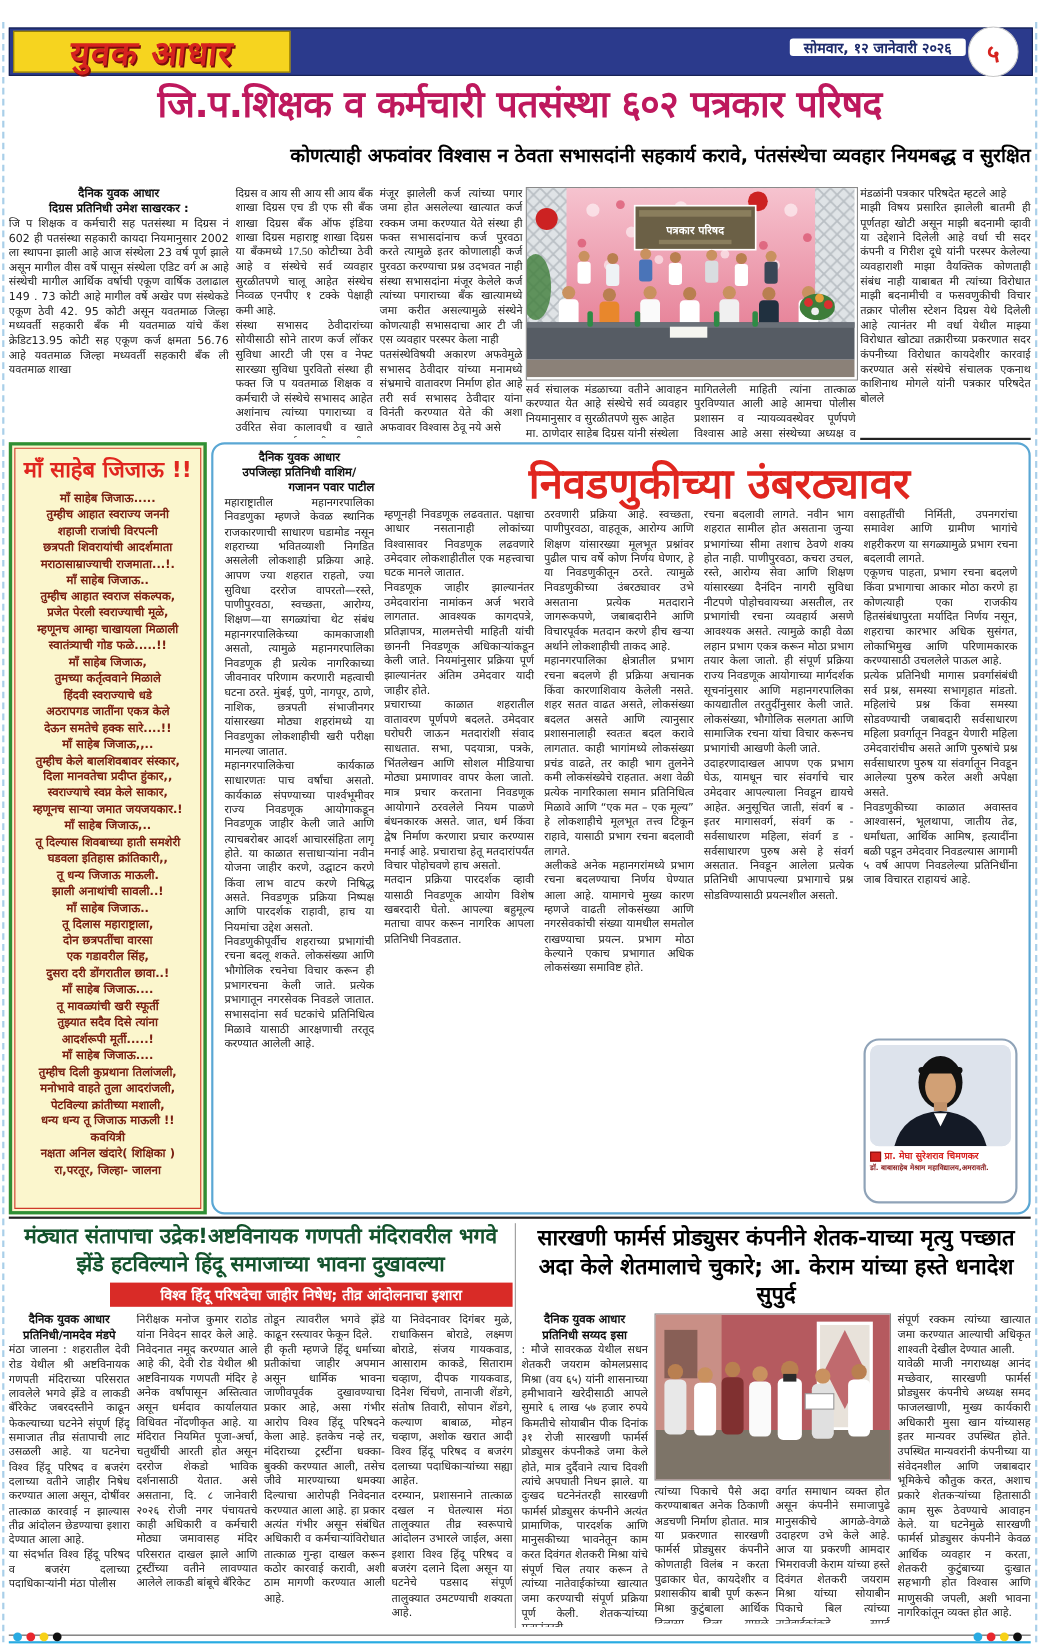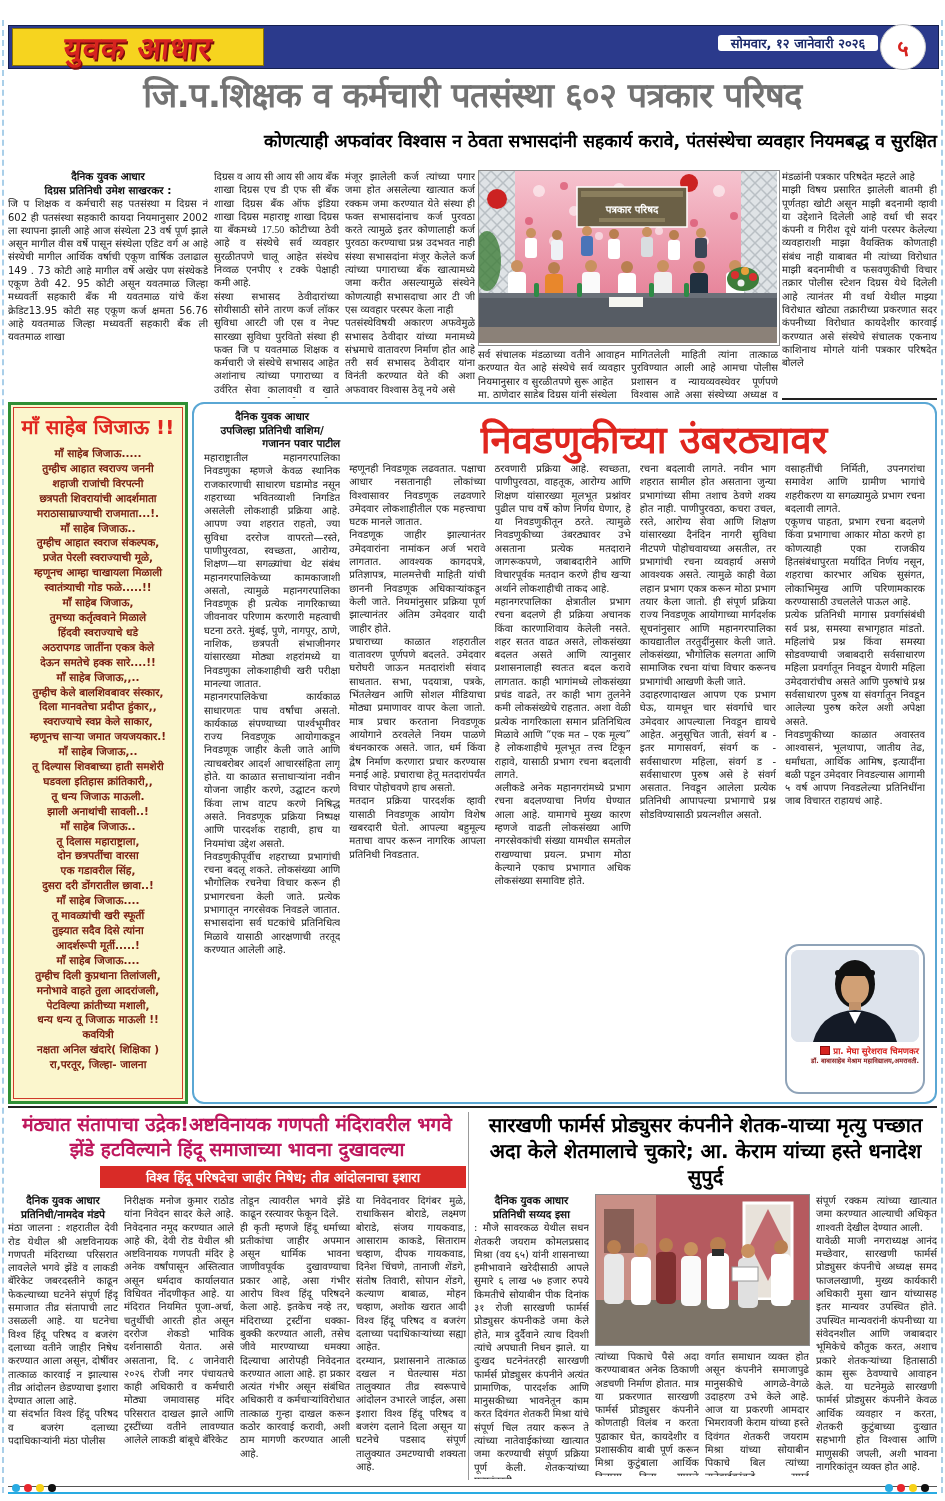--- a/index.html
+++ b/index.html
@@ -15,21 +15,21 @@
   .logo-text{font-size:31px;font-weight:bold;color:#d6231f;transform:skewX(-6deg);
              text-shadow:1.5px 1.5px 0 #7a0c0c;letter-spacing:1px;white-space:nowrap;}
   .date-pill{position:absolute;right:60px;top:9px;width:160px;height:16px;background:#fff;border-radius:3px;
              display:flex;align-items:center;justify-content:center;font-size:13px;font-weight:bold;color:#1c2a6b;}
   .page-circle{position:absolute;right:12px;top:-2px;width:44px;height:44px;border-radius:50%;background:#fff;
                border:1px solid #c9c9c9;display:flex;align-items:center;justify-content:center;
                font-size:22px;font-weight:bold;color:#d6231f;}
 
   
   .lead-head{position:absolute;left:8px;top:76px;width:929px;text-align:center;font-size:34px;line-height:1.15;
-             font-weight:bold;color:#737373;letter-spacing:-.5px;}
+             font-weight:bold;color:#be185d;letter-spacing:-.5px;}
   .lead-sub{position:absolute;left:8px;top:128px;width:929px;text-align:right;font-size:17.5px;
             font-weight:bold;color:#000;}
 
   .body-text{font-size:10px;line-height:1.33;text-align:justify;color:#202020;white-space:pre-line;overflow:hidden;}
   .credit{font-weight:bold;text-align:center;font-size:10.5px;line-height:1.3;color:#111;}
 
   
   .lead-cols{position:absolute;left:8px;top:170px;width:467px;height:228px;display:flex;gap:6px;}
   .lead-c1{width:200px;} .lead-c2{width:125px;font-family:Liberation Serif, serif;} .lead-c3{width:130px;}
   .lead-photo{position:absolute;left:478px;top:170px;width:300px;height:174px;border:1px solid #8a8a8a;}
@@ -49,29 +49,29 @@
   .elect{position:absolute;left:192px;top:402px;width:745px;height:702px;border:2px solid #5aa7d4;
          border-radius:12px;box-sizing:border-box;padding:6px 10px;}
   .elect-title{position:absolute;left:200px;top:8px;width:520px;text-align:center;
                font-size:38px;font-weight:bold;color:#e0261f;}
   .elect-cols{position:absolute;left:10px;right:10px;top:6px;bottom:8px;display:flex;gap:9px;}
   .elect-col{flex:1;display:flex;flex-direction:column;}
   .elect-col .body-text{flex:0 0 auto;}
   .spacer-title{height:52px;flex:0 0 auto;}
 
   .portrait-card{margin-top:6px;width:140px;height:150px;background:#fff;border:2px solid #8fa3b8;border-radius:14px;
-                 box-sizing:border-box;padding:4px;display:flex;flex-direction:column;align-items:flex-end;}
+                 box-sizing:border-box;padding:4px;display:flex;flex-direction:column;align-items:flex-start;}
   .portrait-img{width:100%;height:92px;background:#dde3ec;border-radius:8px;overflow:hidden;}
   .portrait-name{font-size:8.5px;font-weight:bold;color:#d6231f;margin-top:3px;text-align:center;display:flex;gap:3px;align-items:center;}
   .photo-chip{display:inline-block;width:8px;height:7px;background:#d6231f;border:1px solid #8a0f0f;}
   .portrait-org{font-size:6.5px;font-weight:bold;color:#8a2020;text-align:center;}
 
   
   .bl-head{position:absolute;left:8px;top:1112px;width:458px;text-align:center;font-size:19px;line-height:1.3;
-           font-weight:bold;color:#be185d;}
+           font-weight:bold;color:#14532d;}
   .bl-strap{position:absolute;left:100px;top:1166px;width:366px;height:22px;background:#d92b27;color:#fff;
             font-size:13px;font-weight:bold;display:flex;align-items:center;justify-content:center;}
   .bl-cols{position:absolute;left:8px;top:1194px;width:458px;height:286px;display:flex;gap:6px;}
   .bl-cols>div{width:110px;}
 
   .br-head{position:absolute;left:474px;top:1112px;width:463px;text-align:center;font-size:20px;line-height:1.3;
            font-weight:bold;color:#000;}
   .br-grid{position:absolute;left:474px;top:1194px;width:463px;height:286px;display:flex;gap:6px;}
   .br-c1{width:115px;}
   .br-mid{width:215px;display:flex;flex-direction:column;}

